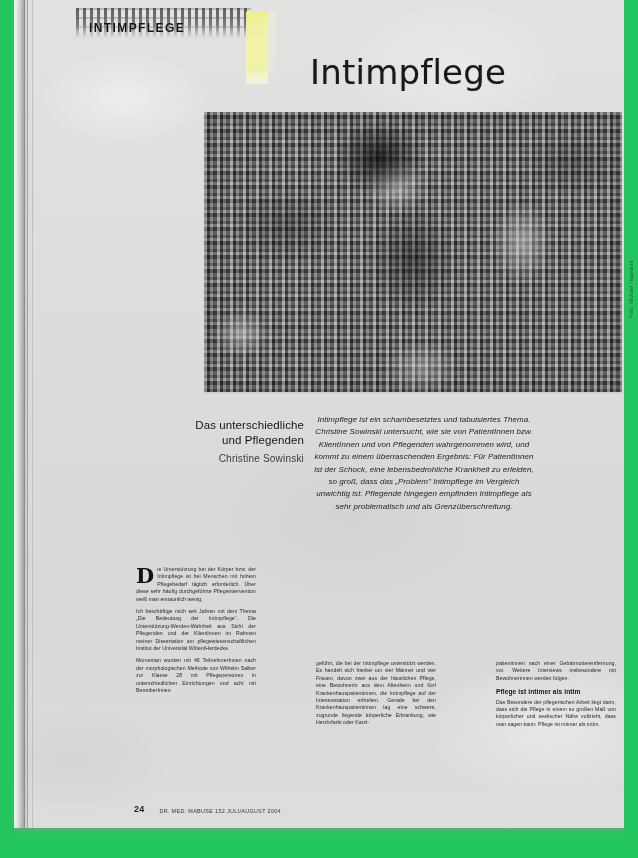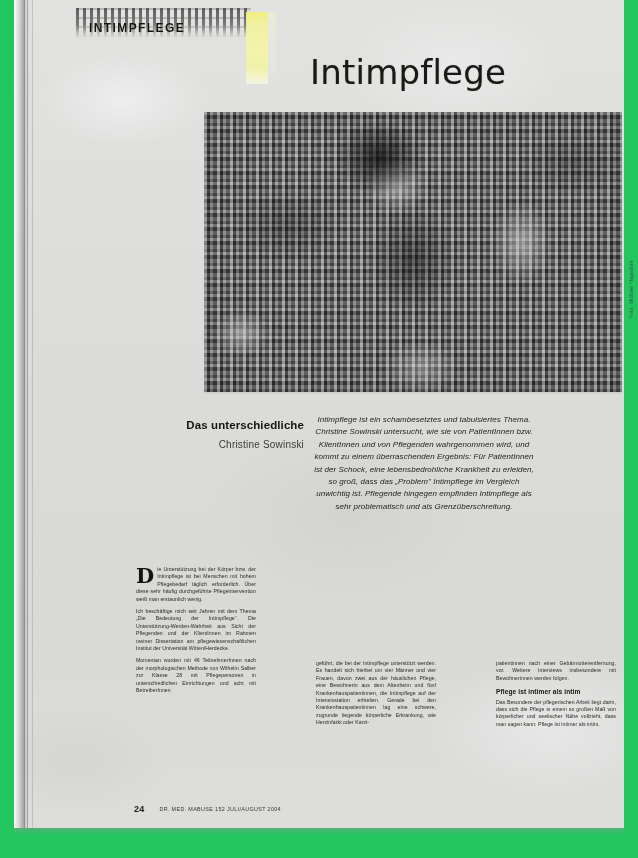--- a/index.html
+++ b/index.html
@@ -231,21 +231,21 @@
   
   .lead-left {
     position: absolute;
     left: 108px;
     top: 418px;
     width: 172px;
     text-align: right;
   }
   .lead-title {
     font-size: 11.5px;
-    font-weight: 700;
+    font-weight: 400;
     line-height: 14.5px;
     color: #171714;
     letter-spacing: .1px;
   }
   .lead-author {
     margin-top: 6px;
     font-size: 10px;
     color: #3b3b38;
     letter-spacing: .2px;
   }
@@ -296,21 +296,21 @@
     margin: 6px 0 3px 0;
     letter-spacing: .1px;
   }
 
   
   .footer {
     position: absolute;
     left: 110px;
     top: 804px;
     display: flex;
-    align-items: center;
+    align-items: flex-end;
     gap: 15px;
   }
   .folio {
     font-size: 9px;
     font-weight: 700;
     color: #1e1e1b;
     letter-spacing: .2px;
   }
   .footer-text {
     font-size: 5.4px;
@@ -353,20 +353,21 @@
       <div class="photo-jpeg"></div>
       <div class="photo-tone"></div>
       <div class="photo-blocks"></div>
       <div class="photo-bottom-strip"></div>
     </div>
     <div class="photo-credit">Foto: Michael Hagedorn</div>
 
     <div class="lead-left">
       <div class="lead-title">
         <div>Das unterschiedliche</div>
+        <div>und Pflegenden</div>
       </div>
       <div class="lead-author">Christine Sowinski</div>
     </div>
 
     <div class="lead-right">Intimpflege ist ein schambesetztes und tabuisiertes Thema. Christine Sowinski untersucht, wie sie von PatientInnen bzw. KlientInnen und von Pflegenden wahrgenommen wird, und kommt zu einem überraschenden Ergebnis: Für PatientInnen ist der Schock, eine lebensbedrohliche Krankheit zu erleiden, so groß, dass das „Problem" Intimpflege im Vergleich unwichtig ist. Pflegende hingegen empfinden Intimpflege als sehr problematisch und als Grenzüberschreitung.</div>
 
     <div class="col c1">
       <p><span class="dropcap">D</span><span>ie Unterstützung bei der Körper bzw. der Intimpflege ist bei Menschen mit hohem Pflegebedarf täglich erforderlich. Über diese sehr häufig durchgeführte Pflegeintervention weiß man erstaunlich wenig.</span></p>
       <p>Ich beschäftige mich seit Jahren mit dem Thema „Die Bedeutung der Intimpflege“. Die Unterstützung-Werden-Wahrheit aus Sicht der Pflegenden und der KlientInnen im Rahmen meiner Dissertation am pflegewissenschaftlichen Institut der Universität Witten/Herdecke.</p>
       <p>Momentan wurden mit 46 TeilnehmerInnen nach der morphologischen Methode von Wilhelm Salber zur Klasse 28 mit Pflegepersonen in unterschiedlichen Einrichtungen und acht mit BetreiberInnen</p>

